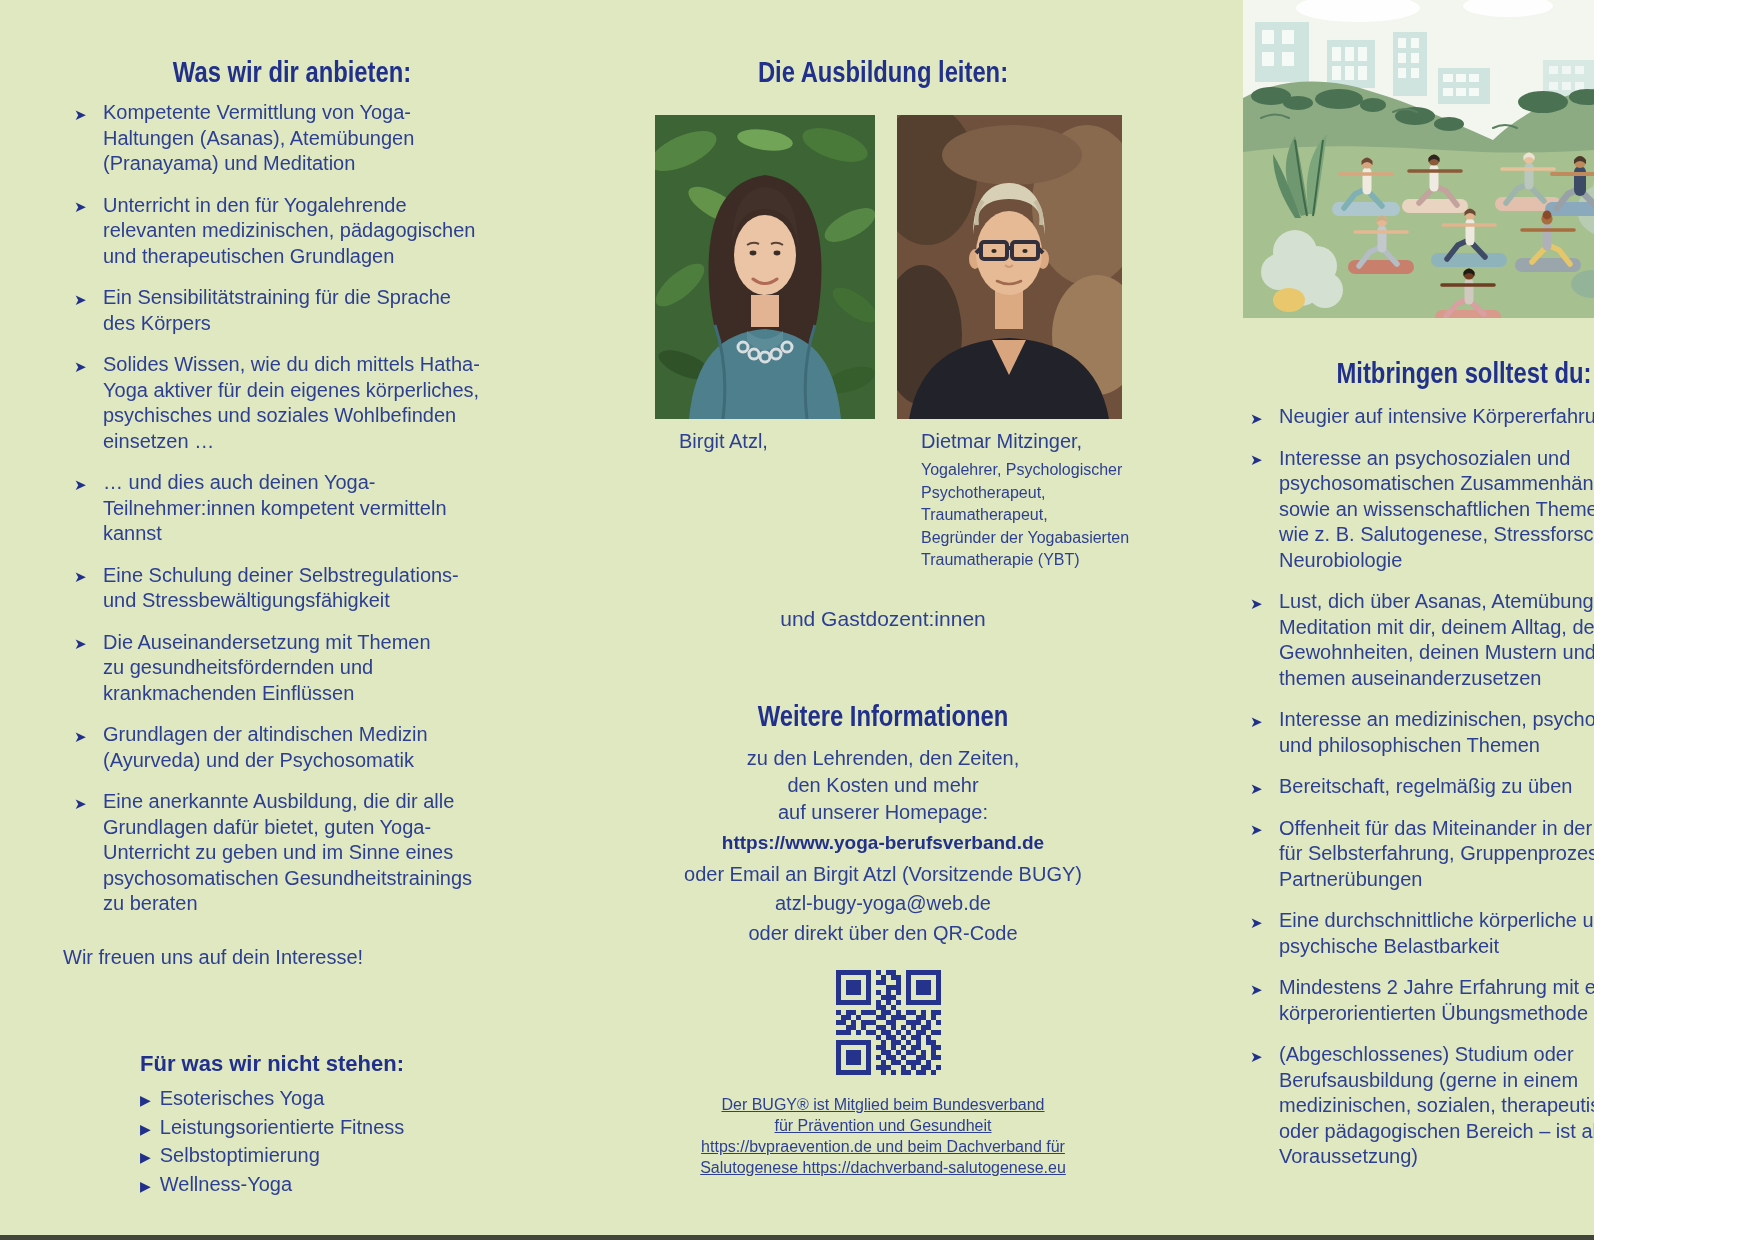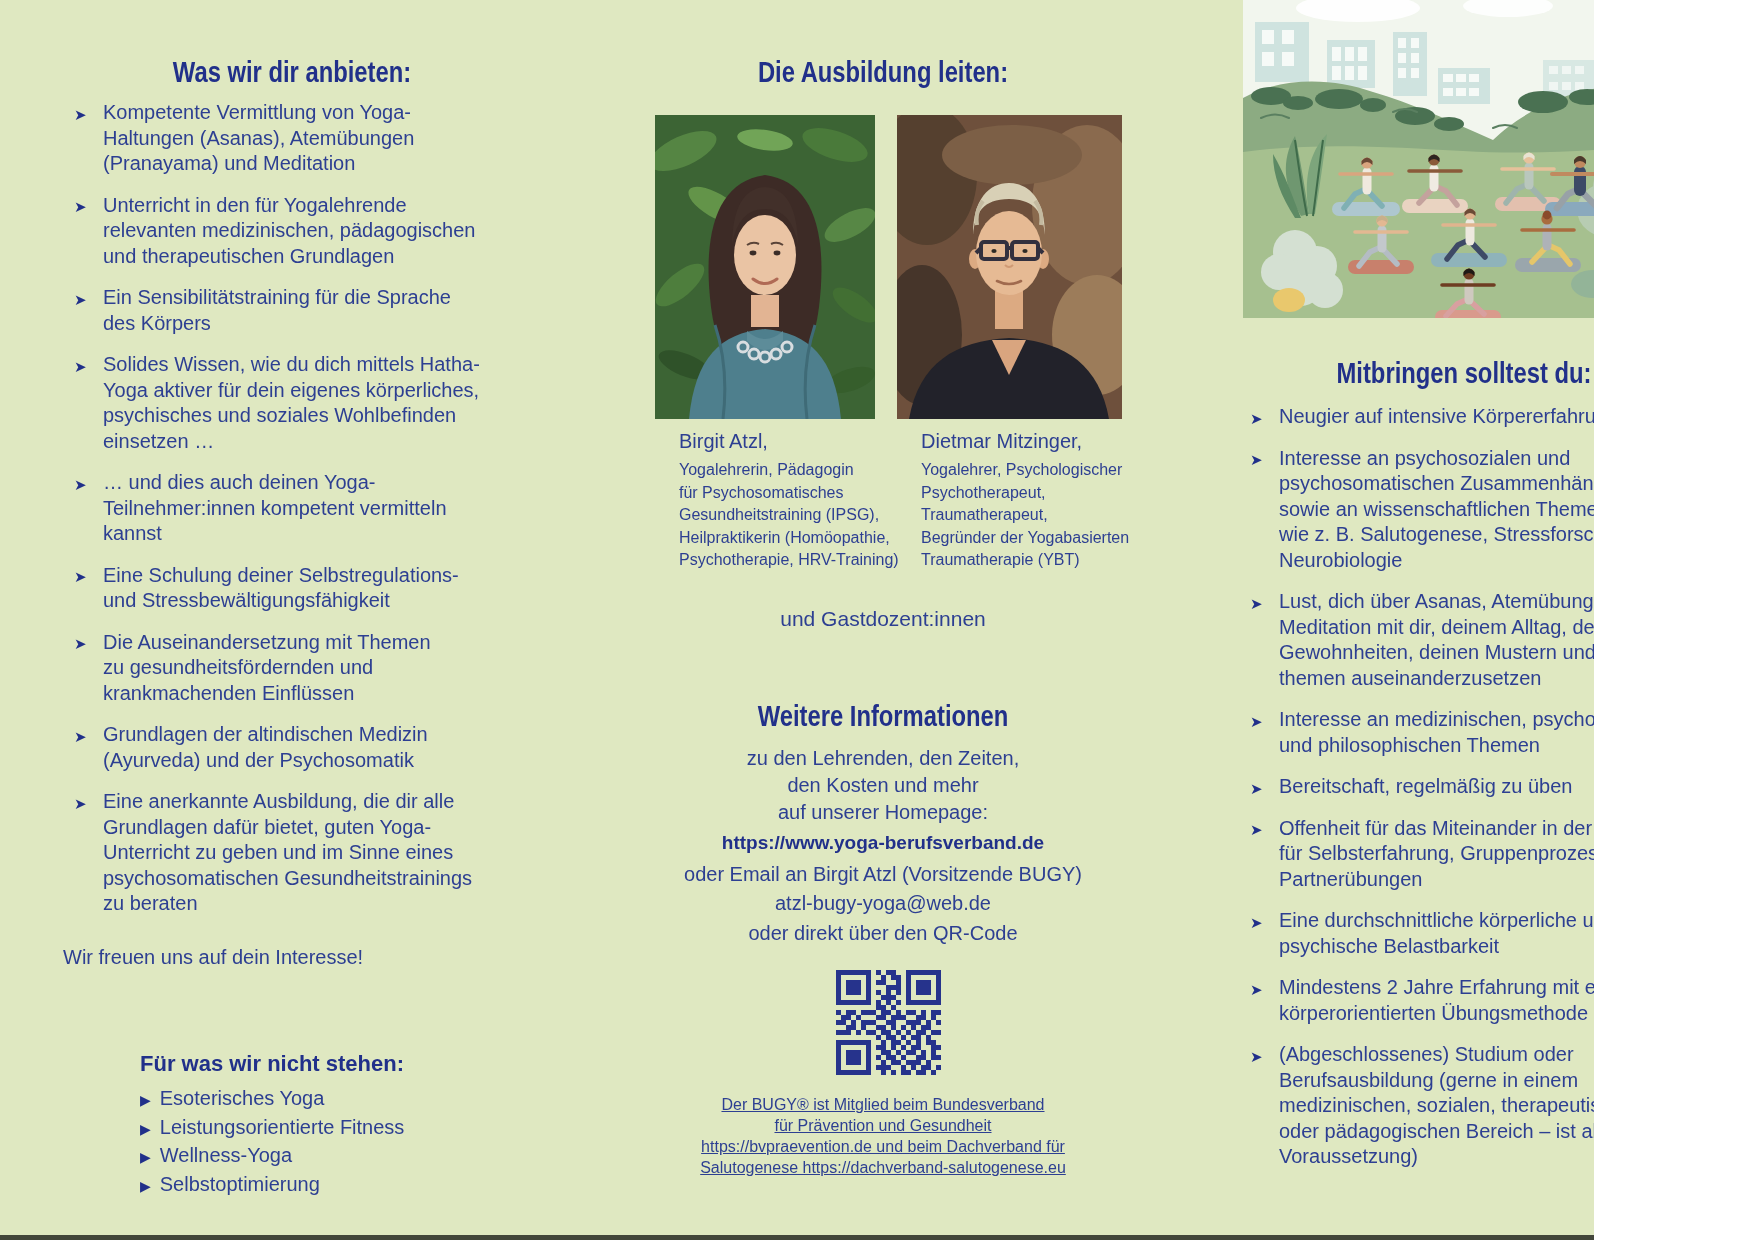--- a/index.html
+++ b/index.html
@@ -80,22 +80,22 @@
 zu beraten</span></li>
   </ul>
 
   <p class="abs closing" style="left:63px; top:946px;">Wir freuen uns auf dein Interesse!</p>
 
   <div class="abs notfor" style="left:140px; top:1051px; width:378px;">
     <h2>Für was wir nicht stehen:</h2>
     <ul>
       <li><span class="bl2">▶</span><span>Esoterisches Yoga</span></li>
       <li><span class="bl2">▶</span><span>Leistungsorientierte Fitness</span></li>
+      <li><span class="bl2">▶</span><span>Selbstoptimierung</span></li>
       <li><span class="bl2">▶</span><span>Wellness-Yoga</span></li>
-      <li><span class="bl2">▶</span><span>Selbstoptimierung</span></li>
     </ul>
   </div>
 
   <h1 class="abs big-title" style="left:640px; top:56px; width:486px;">Die Ausbildung leiten:</h1>
 
   <div class="abs photos" style="left:655px; top:115px;">
     <figure class="photo">
       <svg width="220" height="304" viewBox="0 0 220 304">
         <rect width="220" height="304" fill="#3c6434"></rect>
         <ellipse cx="28" cy="36" rx="36" ry="15" transform="rotate(-24 28 36)" fill="#558543"></ellipse>
@@ -154,25 +154,20 @@
         <ellipse cx="128" cy="136" rx="2.6" ry="2" fill="#2e2a26"></ellipse>
         <path d="M100,166 Q112,172 124,166" stroke="#a06a4e" stroke-width="2.6" fill="none" stroke-linecap="round"></path>
         <path d="M108,150 q4,4 8,0" stroke="#cf9a74" stroke-width="2" fill="none"></path>
       </svg>
     </figure>
   </div>
 
   <div class="abs bios" style="left:639px; top:430px;margin-left:40px;">
     <div class="bio-b">
       <p class="tname">Birgit Atzl,</p>
-      <p class="biotext">Yogalehrerin, Pädagogin
-für Psychosomatisches
-Gesundheitstraining (IPSG),
-Heilpraktikerin (Homöopathie,
-Psychotherapie, HRV-Training)</p>
     </div>
     <div class="bio-d">
       <p class="tname">Dietmar Mitzinger,</p>
       <p class="biotext">Yogalehrer, Psychologischer
 Psychotherapeut,
 Traumatherapeut,
 Begründer der Yogabasierten
 Traumatherapie (YBT)</p>
     </div>
   </div>

